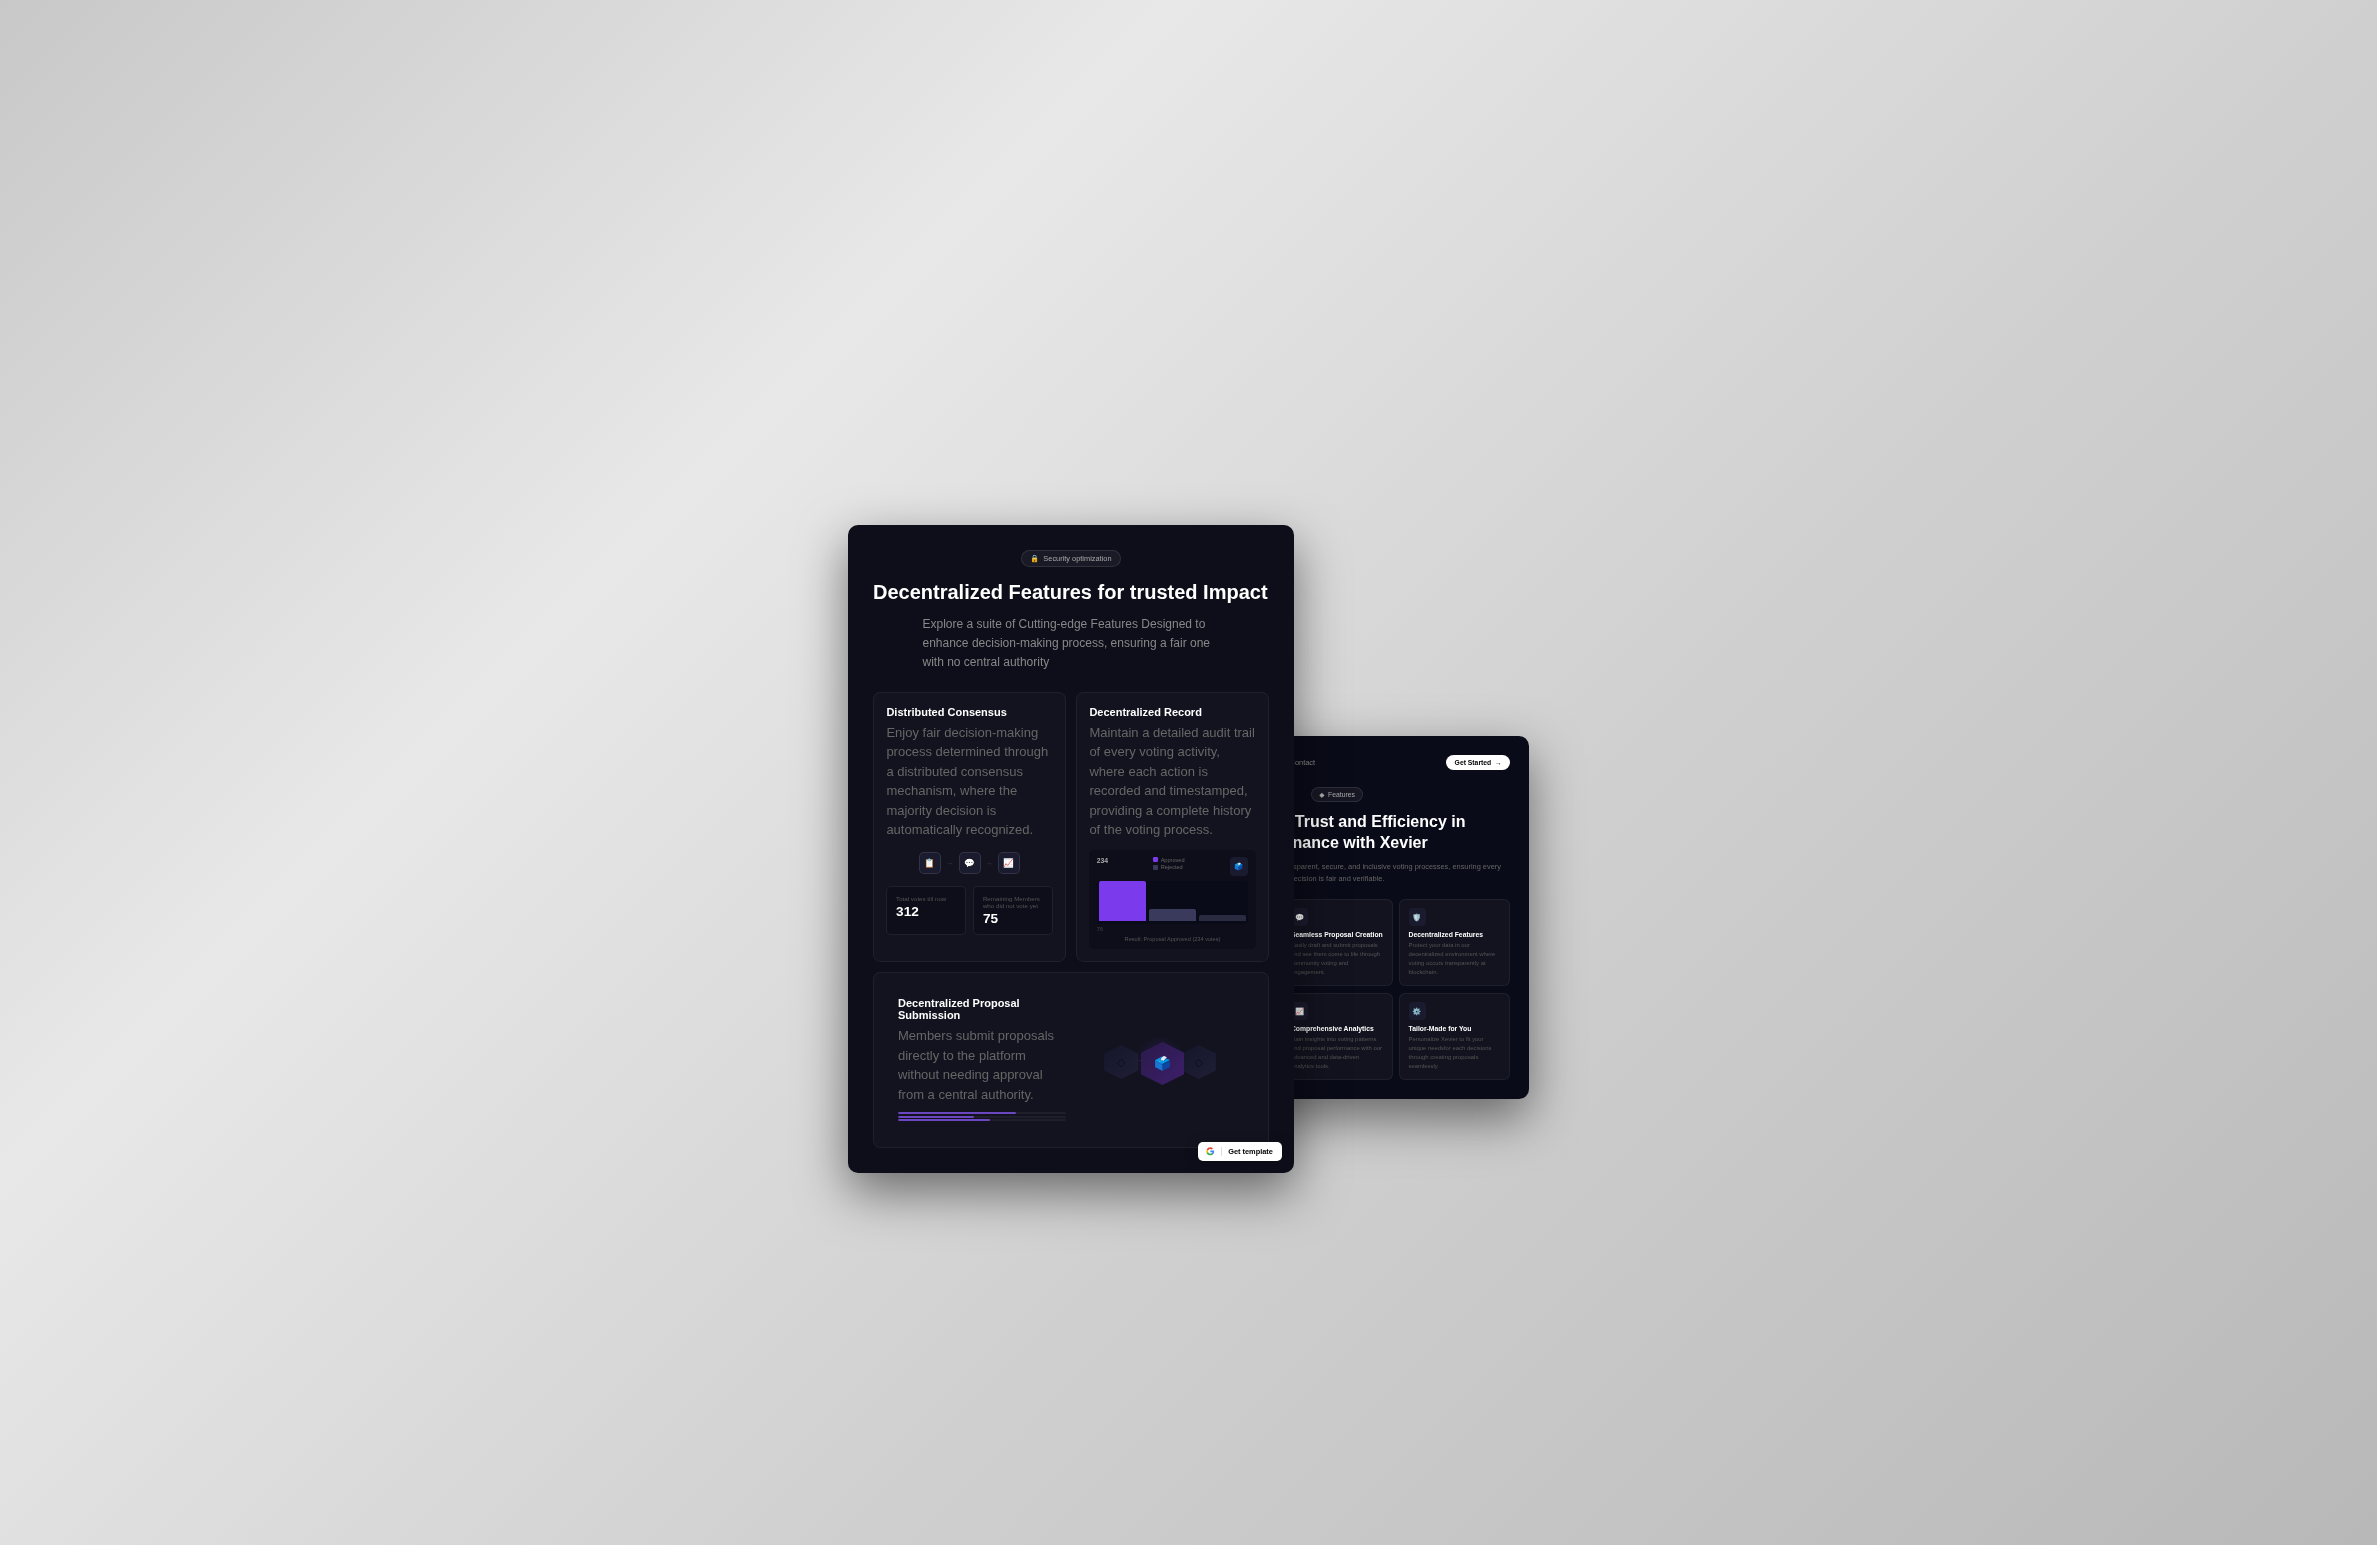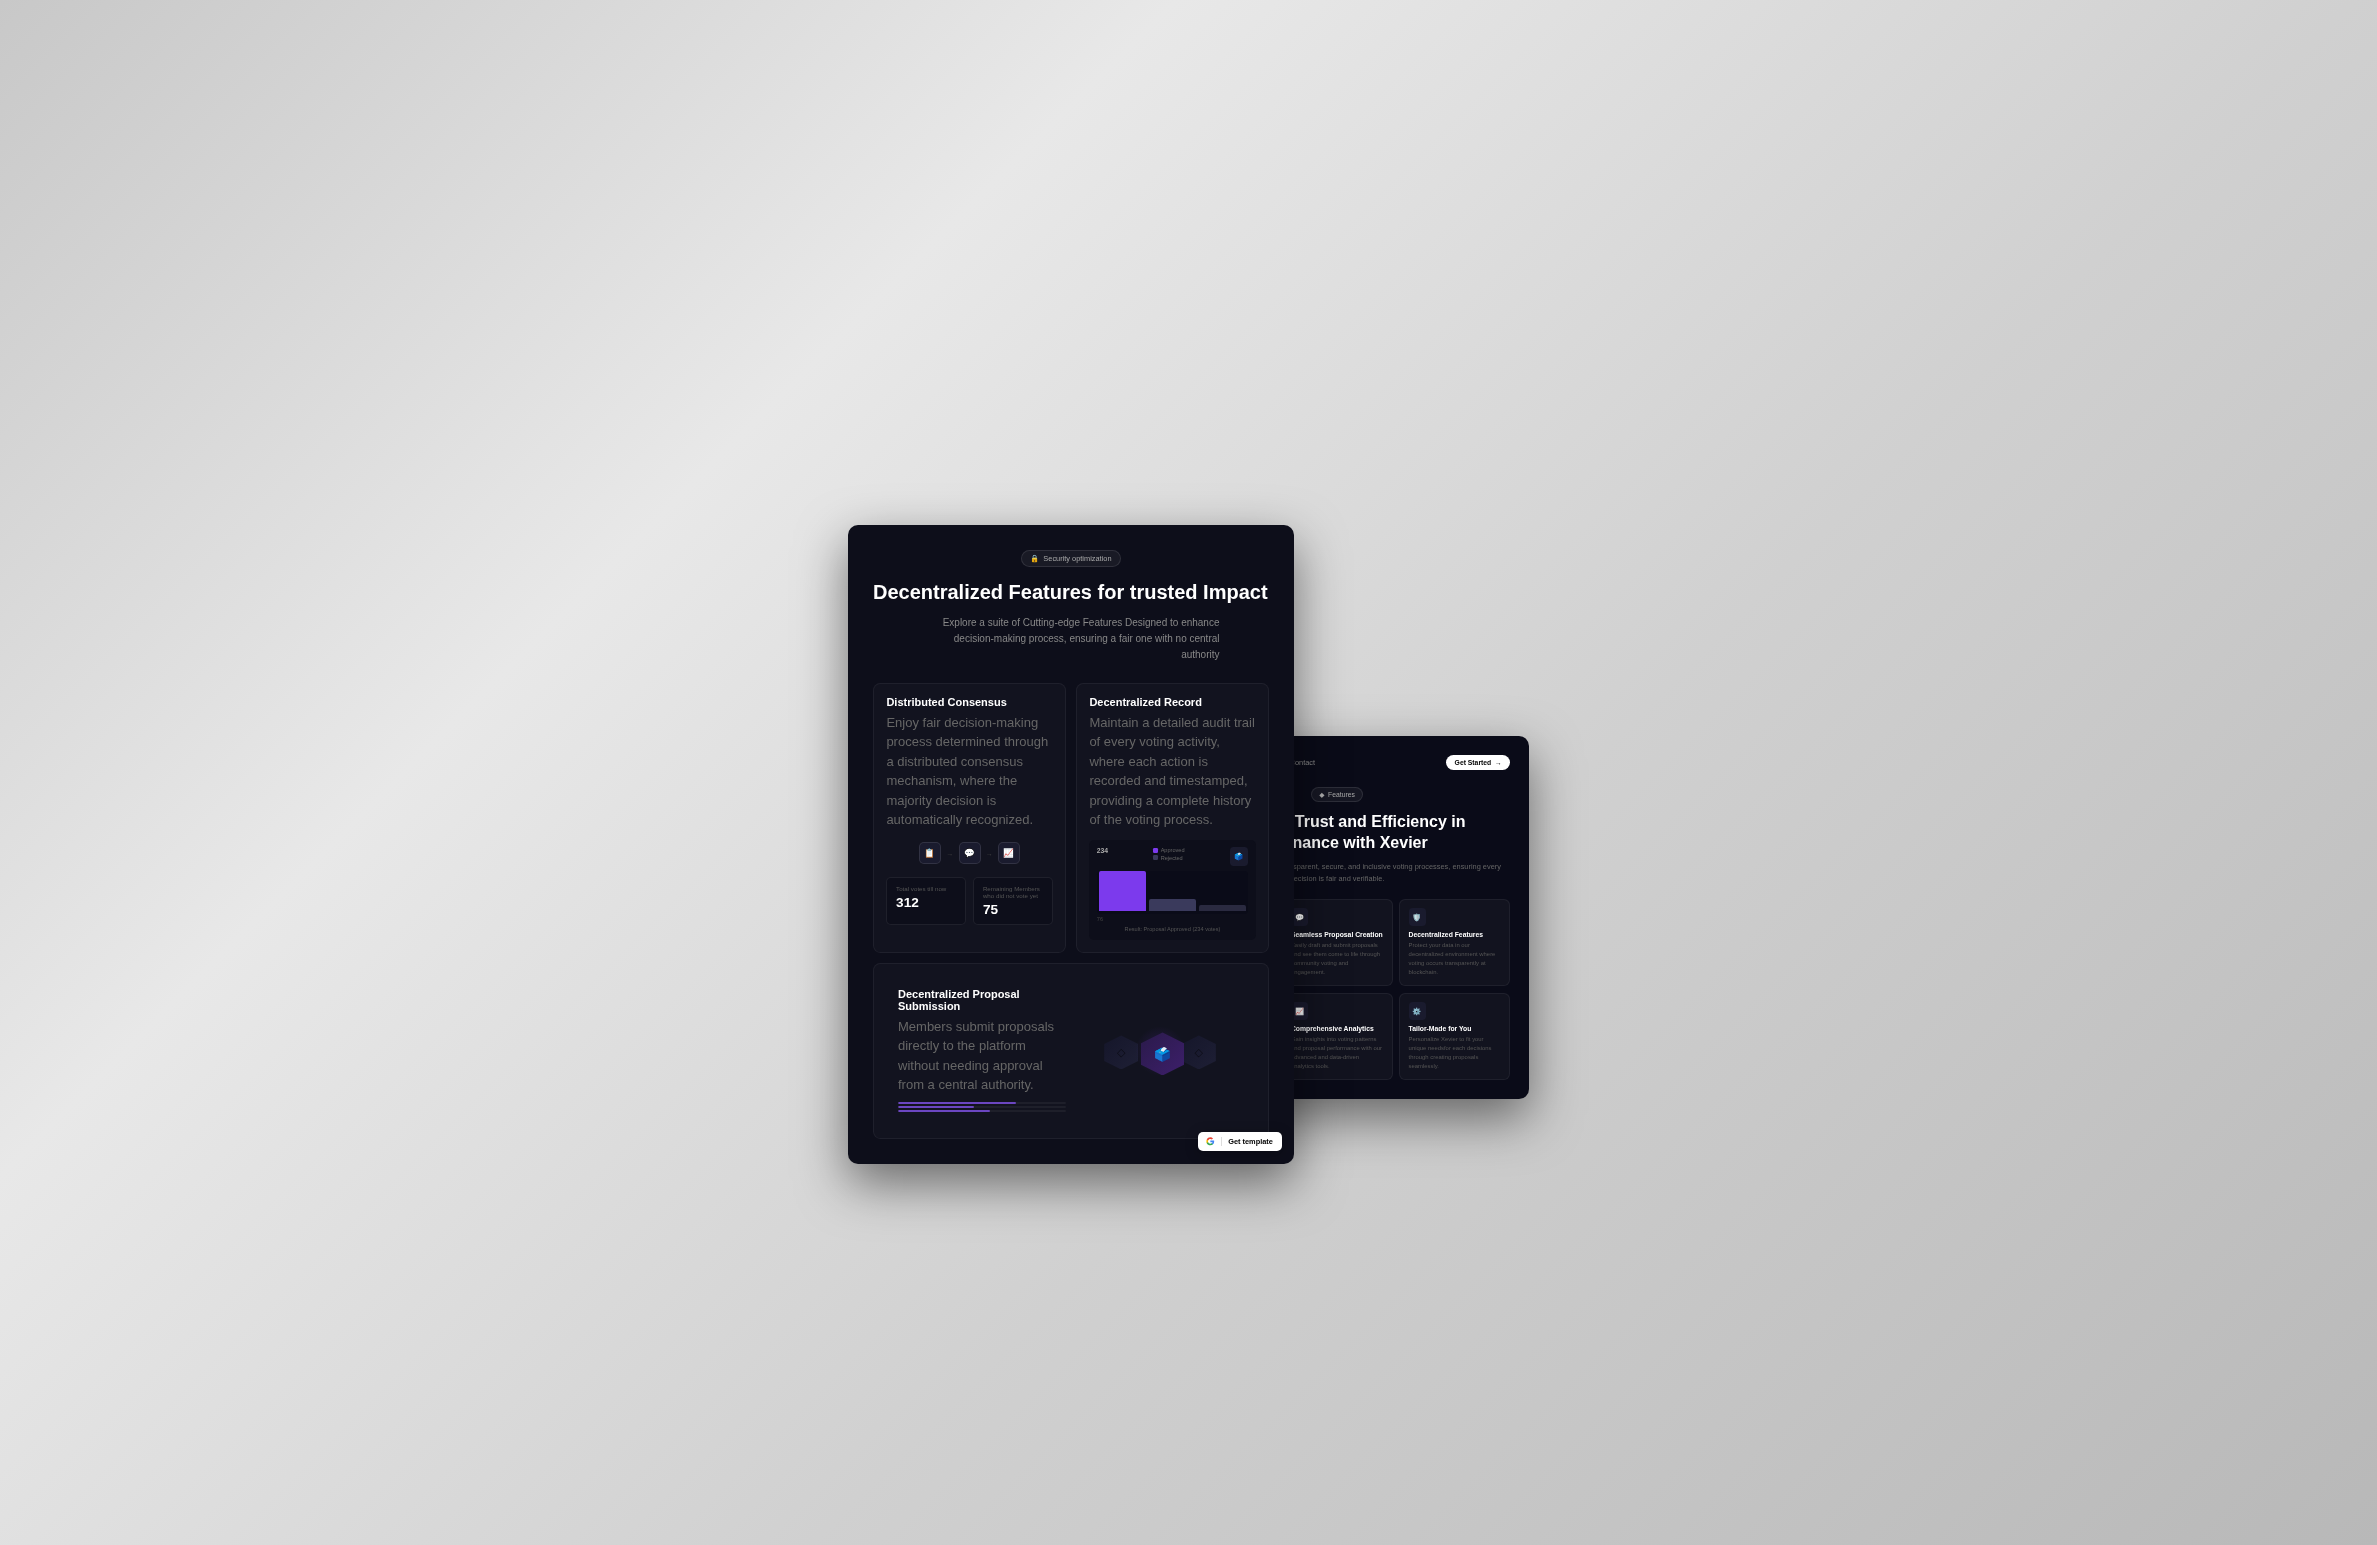--- a/index.html
+++ b/index.html
@@ -65,23 +65,23 @@
     .main-title {
       font-size: 20px;
       font-weight: 700;
       color: #ffffff;
       text-align: left;
       line-height: 1.25;
       margin-bottom: 10px;
     }
 
     .main-subtitle {
-      font-size: 10px;
+      font-size: 12px;
       color: #888;
-      text-align: right;
+      text-align: left;
       line-height: 1.6;
       max-width: 297px;
       margin: 4px auto 20px;
     }
 
     
     .features-grid {
       display: grid;
       grid-template-columns: 1fr 1fr;
       gap: 10px;

